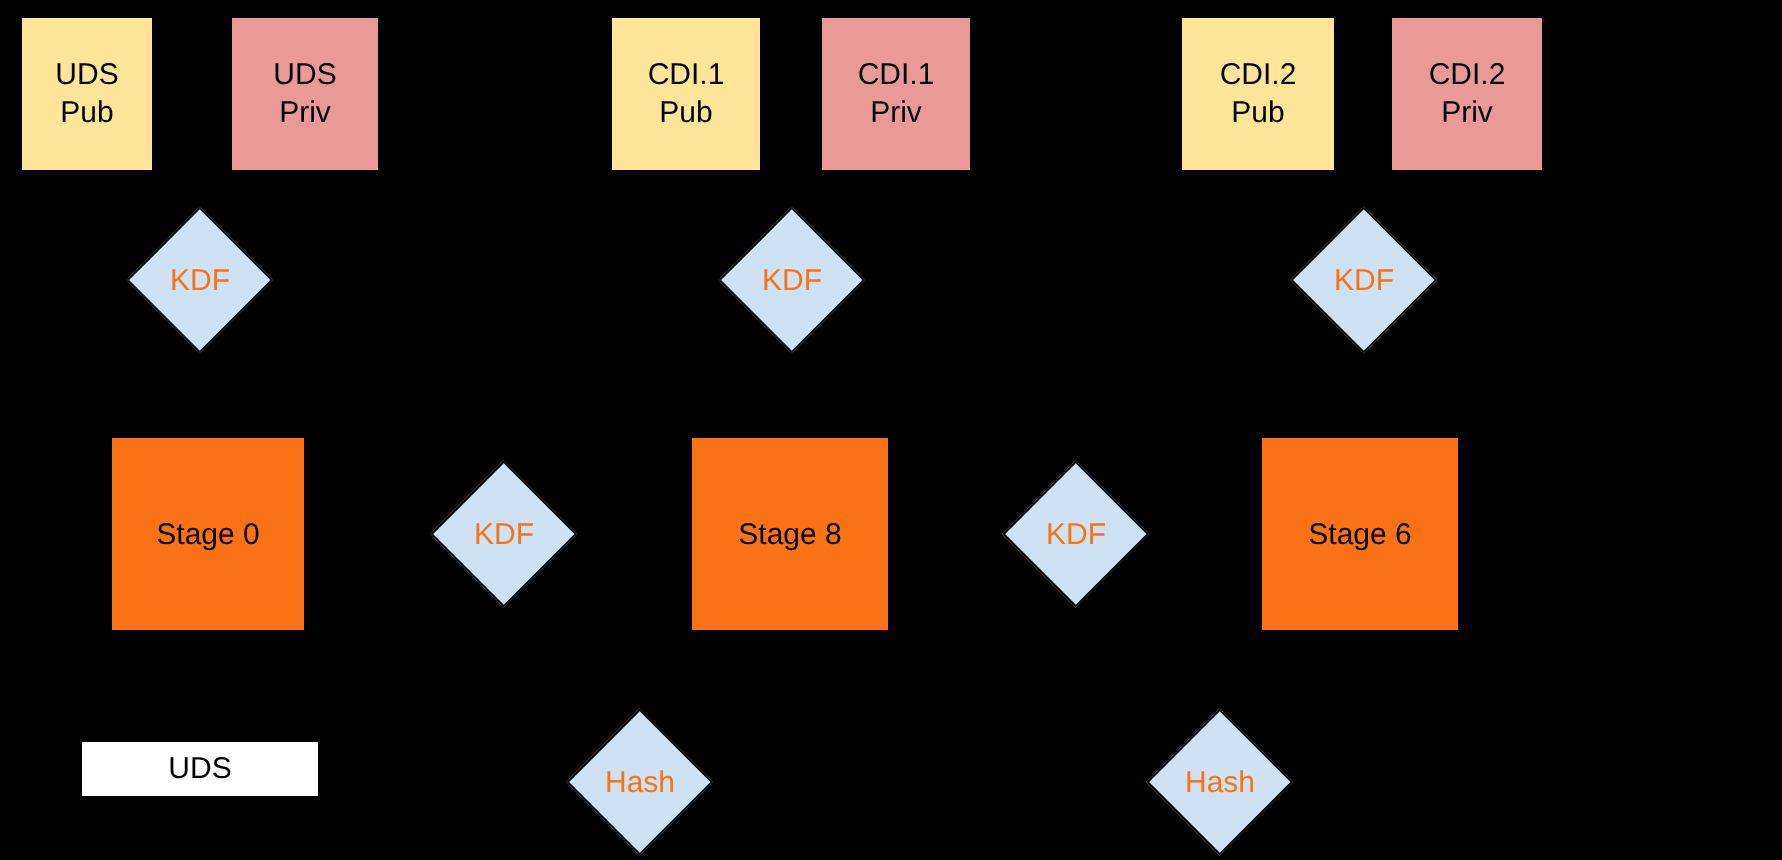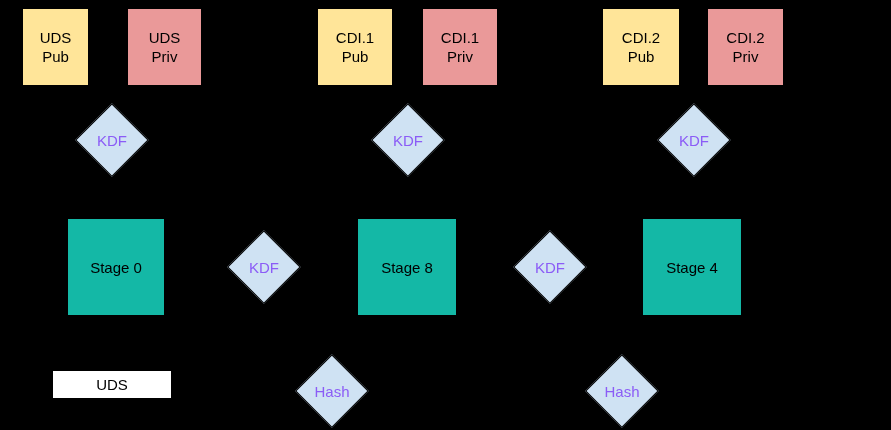--- a/index.html
+++ b/index.html
@@ -7,40 +7,39 @@
     padding: 0;
     background: #000000;
     font-family: "Liberation Sans", sans-serif;
   }
   .canvas {
     position: relative;
     width: 799px;
     height: 430px;
     background: #000000;
     overflow: hidden;
-    margin-left: 12px;
   }
   .box {
     position: absolute;
     display: flex;
     align-items: center;
     justify-content: center;
     border: 1px solid #000000;
     box-sizing: border-box;
     color: #000000;
     text-align: center;
   }
   .box .box-label {
     white-space: pre-line;
     font-size: 15px;
     line-height: 19px;
   }
   .pub   { background: #ffe599; }
   .priv  { background: #ea9999; }
-  .stage { background: #14b8a6; }
+  .stage { background: #f97316; }
   .stage .box-label { font-size: 15px; }
   .uds-bar { background: #ffffff; }
   .uds-bar .box-label { font-size: 15px; }
   .diamond {
     position: absolute;
     width: 74px;
     height: 74px;
     display: flex;
     align-items: center;
     justify-content: center;
@@ -52,21 +51,21 @@
     width: 70%;
     height: 70%;
     background: #cfe2f3;
     border: 1px solid #000000;
     box-sizing: border-box;
     transform: rotate(45deg);
   }
   .diamond .diamond-label {
     position: relative;
     z-index: 1;
-    color: #8b5cf6;
+    color: #f97316;
     font-size: 15px;
   }
 </style>
 </head>
 <body>
 
 <div class="canvas">
 
   <div class="box pub" style="left:10px; top:8px; width:67px; height:78px;">
     <span class="box-label">UDS
@@ -106,21 +105,21 @@
     <span class="diamond-label">KDF</span>
   </div>
 
   <div class="box stage" style="left:55px; top:218px; width:98px; height:98px;">
     <span class="box-label">Stage 0</span>
   </div>
   <div class="box stage" style="left:345px; top:218px; width:100px; height:98px;">
     <span class="box-label">Stage 8</span>
   </div>
   <div class="box stage" style="left:630px; top:218px; width:100px; height:98px;">
-    <span class="box-label">Stage 4</span>
+    <span class="box-label">Stage 6</span>
   </div>
 
   <div class="diamond" style="left:215px; top:230px;">
     <div class="shape"></div>
     <span class="diamond-label">KDF</span>
   </div>
   <div class="diamond" style="left:501px; top:230px;">
     <div class="shape"></div>
     <span class="diamond-label">KDF</span>
   </div>

